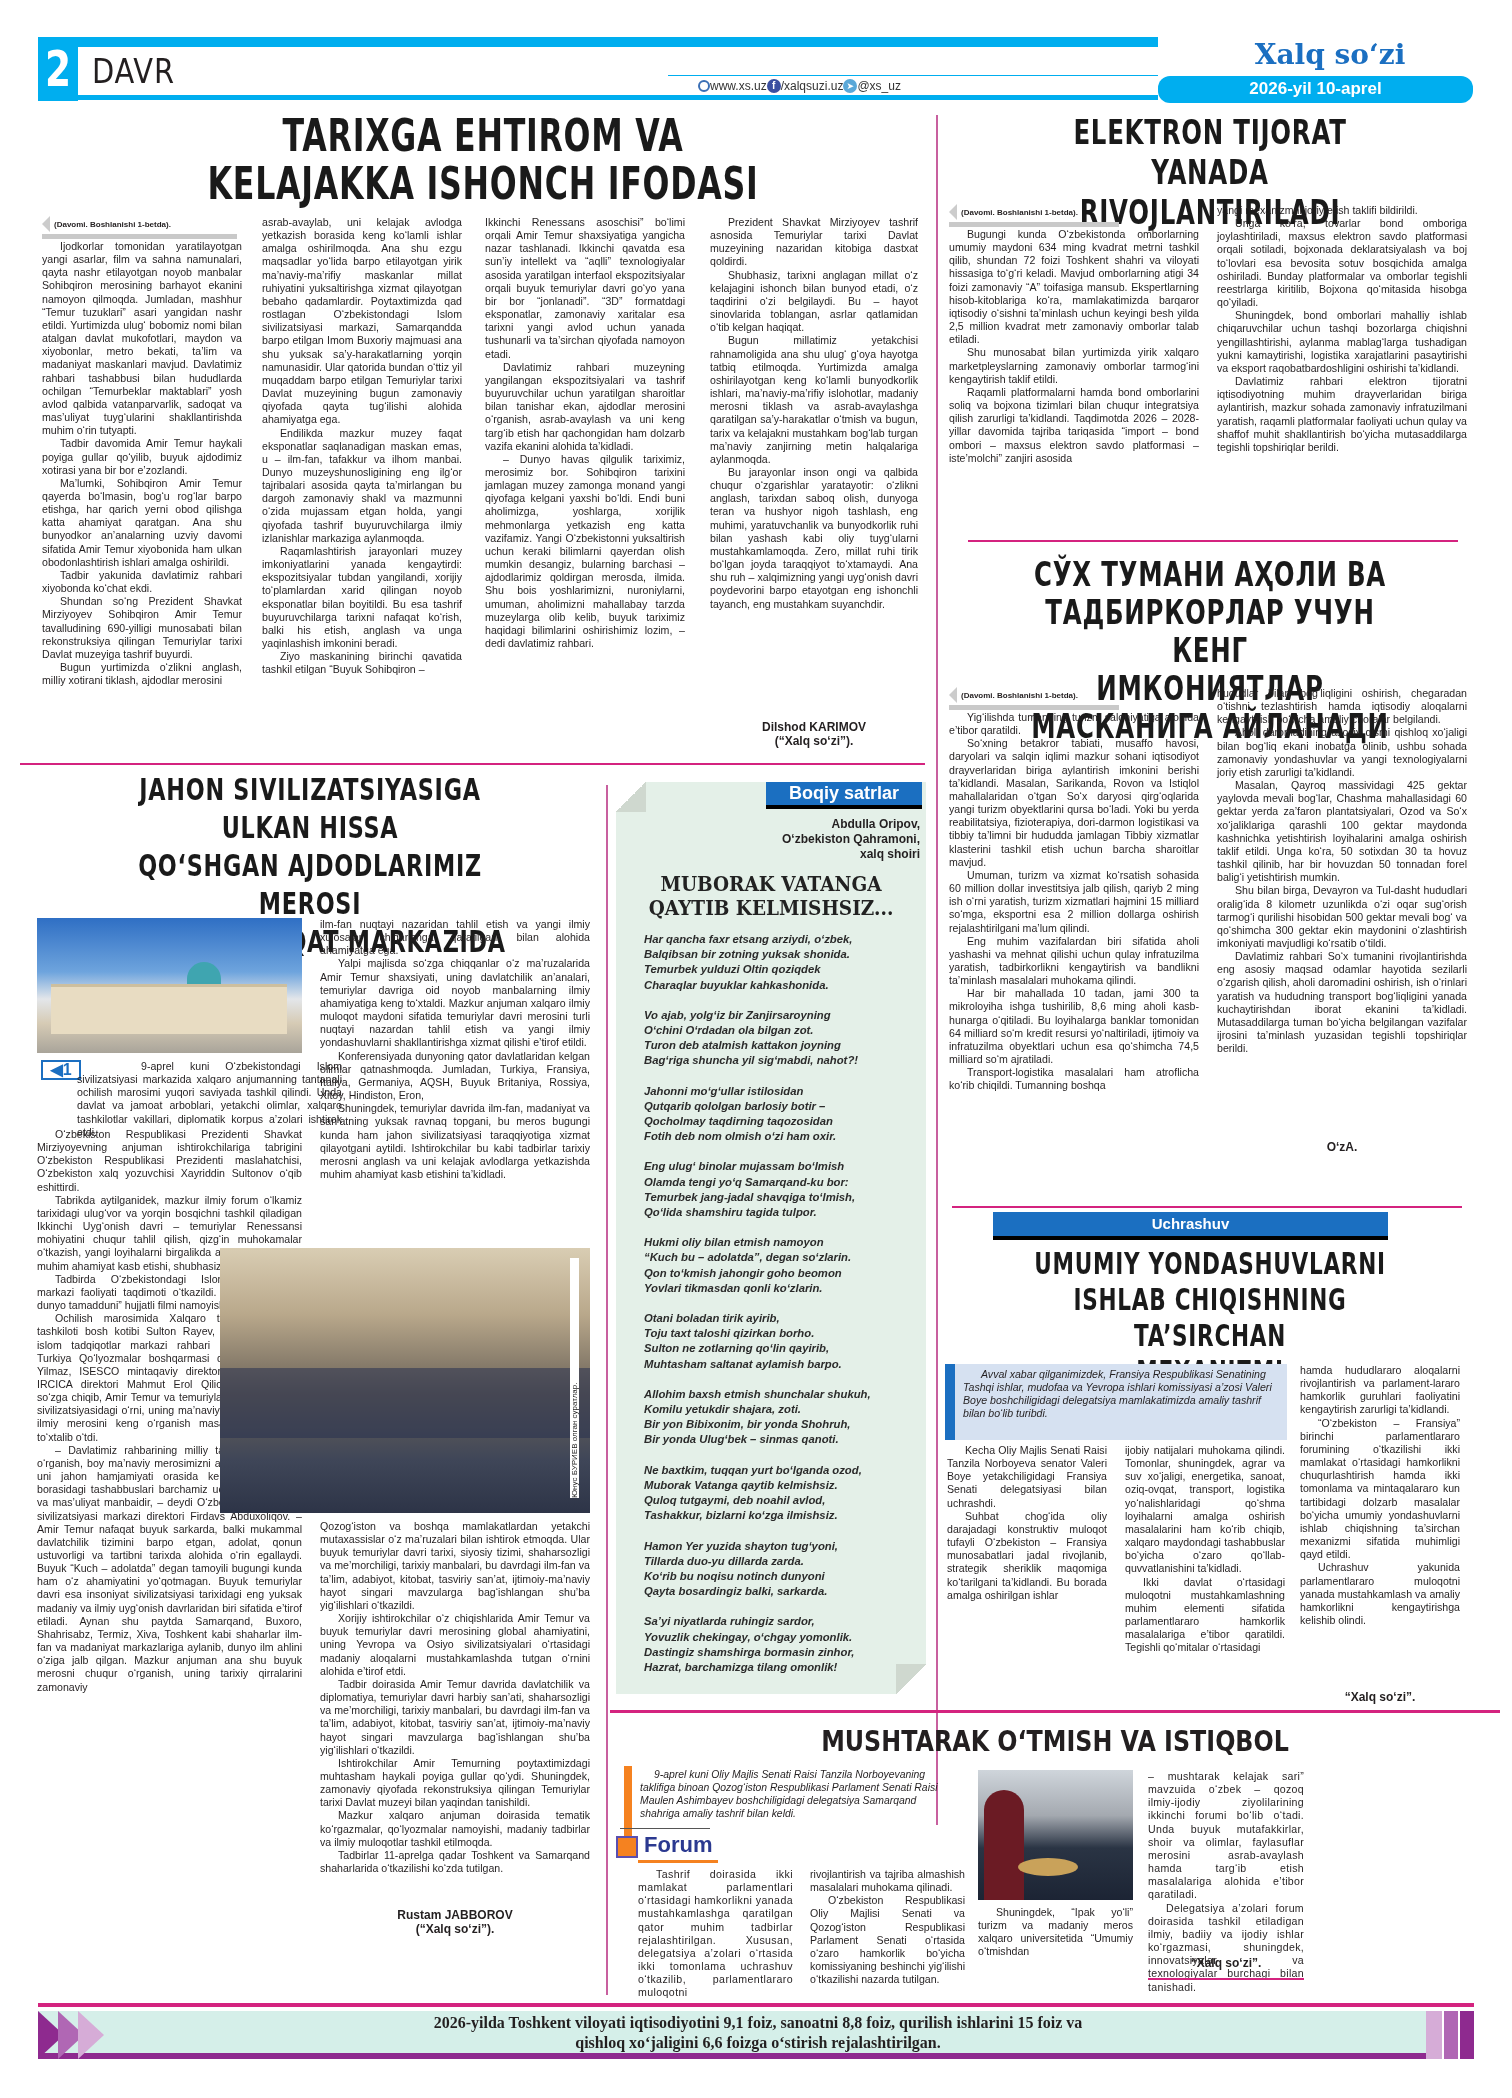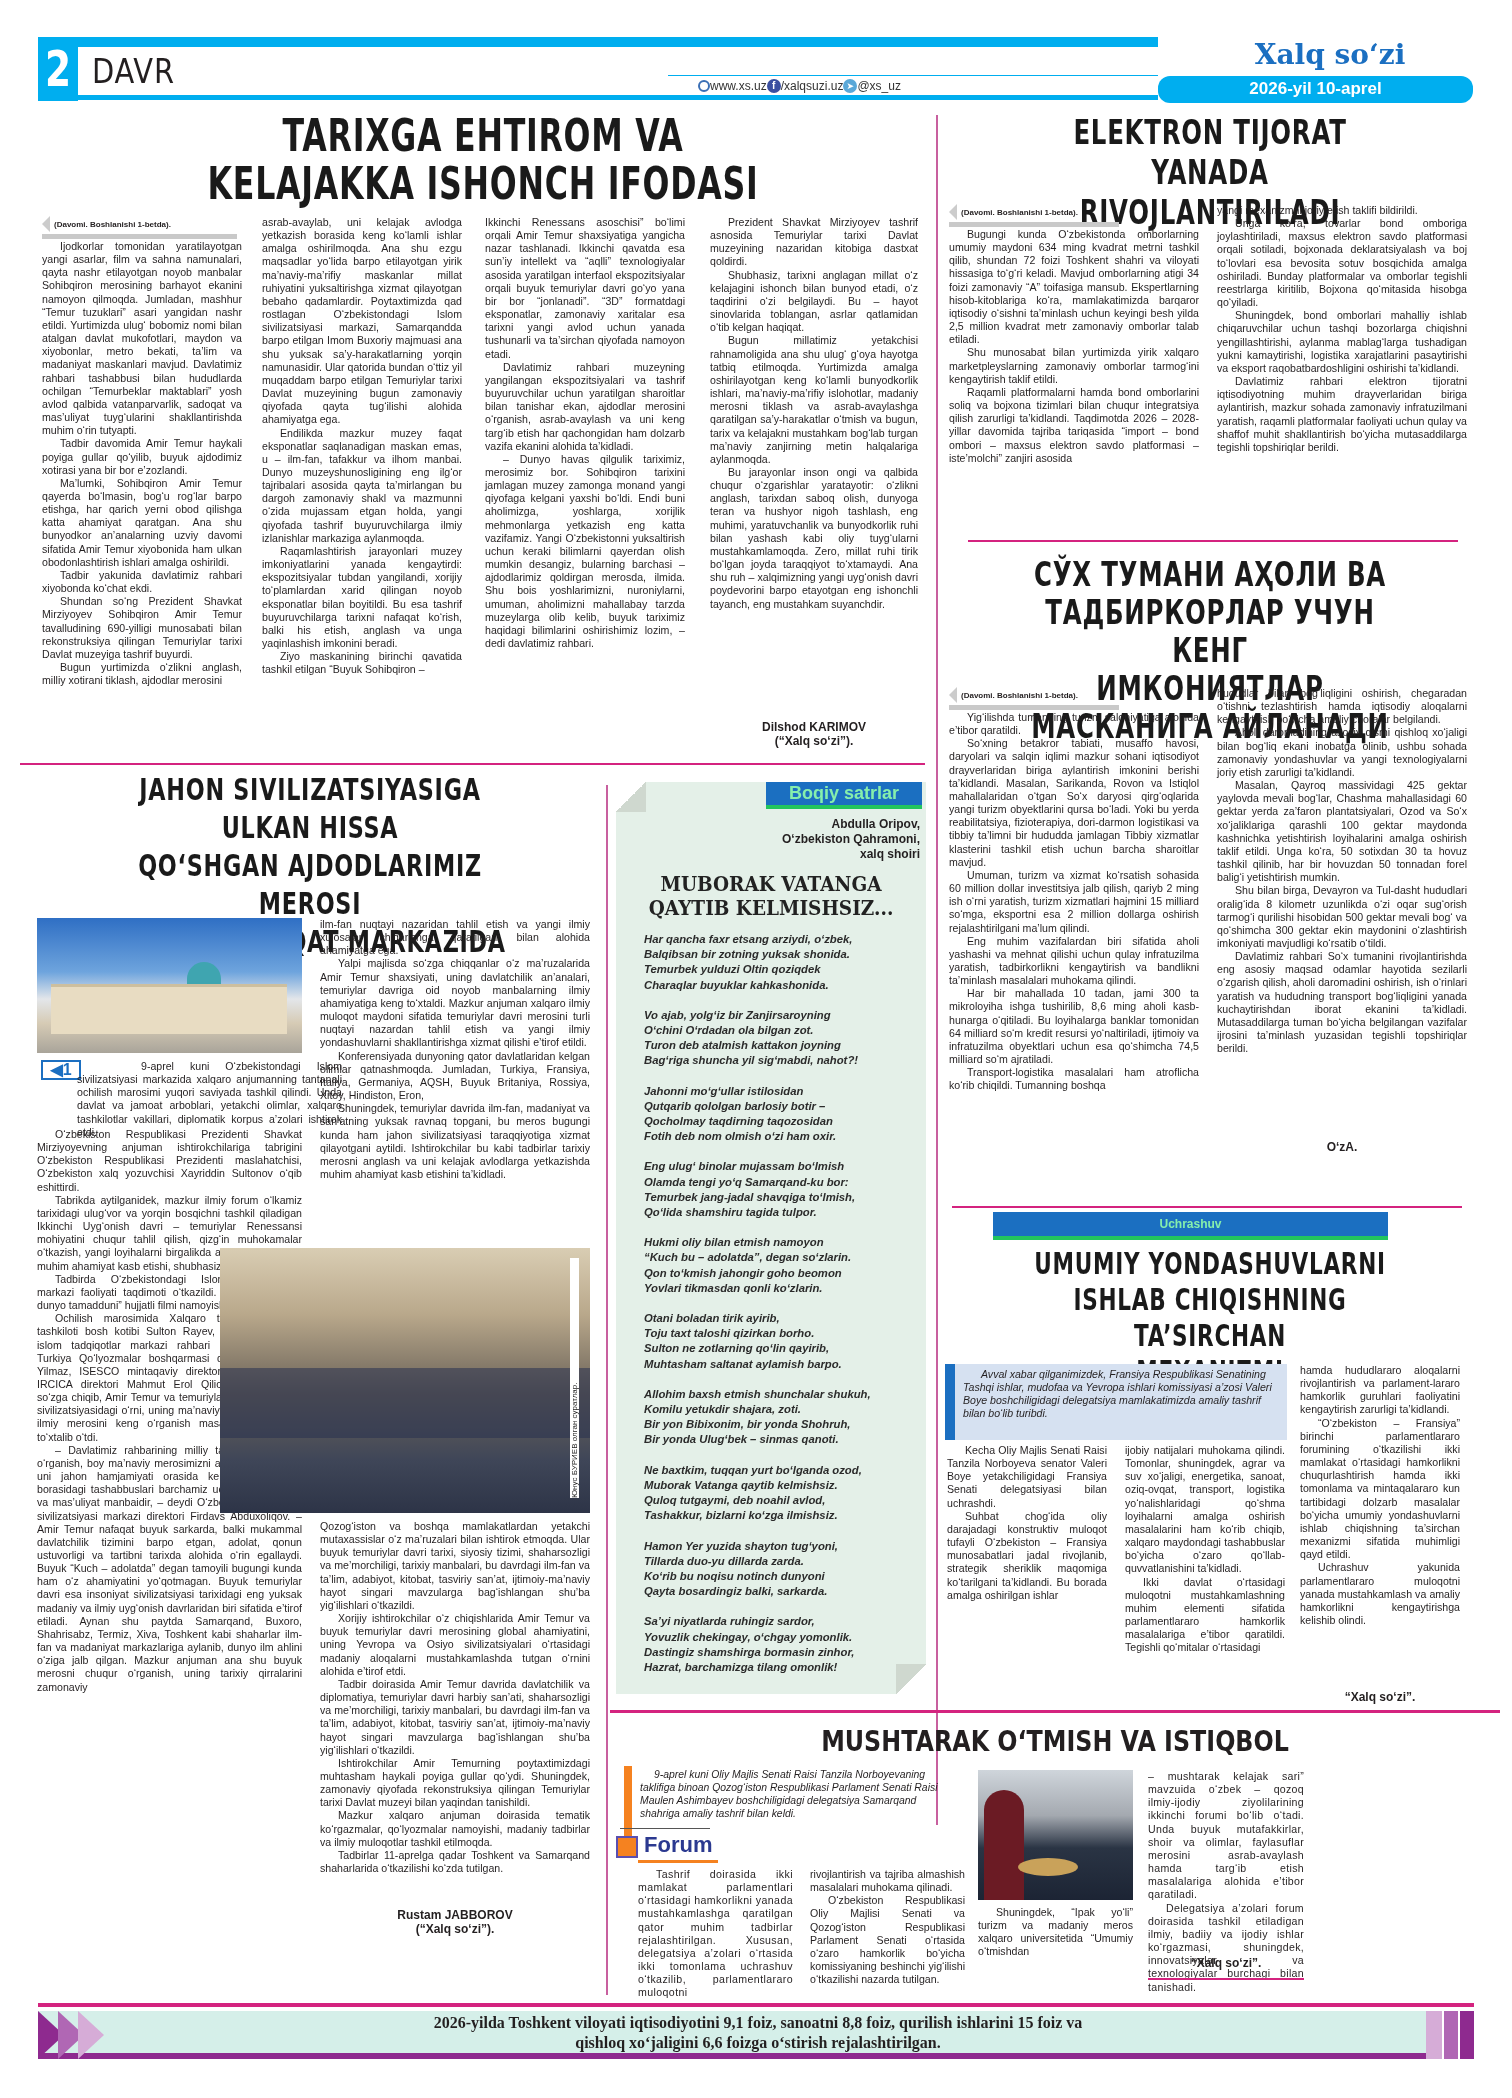--- a/index.html
+++ b/index.html
@@ -13,21 +13,21 @@
   .headline {
     font-family: "DejaVu Sans", sans-serif; font-weight: bold; text-align: center; color: #1a1a1a;
     transform: scaleX(0.72); transform-origin: center top; letter-spacing: 1px; text-transform: uppercase;
   }
   .cont-note { font-size: 8px; font-weight: bold; display: flex; align-items: center; gap: 4px; }
   .cont-note .tri { width: 0; height: 0; border-top: 8px solid transparent; border-bottom: 8px solid transparent; border-right: 8px solid #ccc; position: relative; }
   .cont-bar { height: 5px; background: #c9c9c9; margin-top: 2px; }
   .pink-h { height: 3px; background: #d4237f; }
   .pink-v { width: 2px; background: #c8609f; }
   .byline { font-weight: bold; font-size: 12px; text-align: center; line-height: 14px; }
-  .section-tag { background: #1b6fc1; color: #86efac; font-weight: bold; text-align: center; border-bottom: 4px solid #22c55e; }
+  .section-tag { background: #1b6fc1; color: #ffffff; font-weight: bold; text-align: center; border-bottom: 4px solid #000000; }
   .poem { font-style: italic; font-weight: bold; font-size: 11.3px; line-height: 15.2px; color: #2b2b2b; }
   .poem .stanza { margin-bottom: 15px; }
   .photo { overflow: hidden; }
 </style>
 </head>
 <body>
 
 <div class="abs" style="left:38px;top:37px;width:1120px;height:64px;">
   <div class="abs" style="left:0;top:0;width:1120px;height:10px;background:#00aeef;"></div>
   <div class="abs" style="left:0;top:0;width:40px;height:64px;background:#00aeef;"></div>
@@ -145,21 +145,21 @@
       <p>Aholi daromadining asosiy qismi qishloq xo‘jaligi bilan bog‘liq ekani inobatga olinib, ushbu sohada zamonaviy yondashuvlar va yangi texnologiyalarni joriy etish zarurligi ta’kidlandi.</p>
       <p>Masalan, Qayroq massividagi 425 gektar yaylovda mevali bog‘lar, Chashma mahallasidagi 60 gektar yerda za’faron plantatsiyalari, Ozod va So‘x xo‘jaliklariga qarashli 100 gektar maydonda kashnichka yetishtirish loyihalarini amalga oshirish taklif etildi. Unga ko‘ra, 50 sotixdan 30 ta hovuz tashkil qilinib, har bir hovuzdan 50 tonnadan forel balig‘i yetishtirish mumkin.</p>
       <p>Shu bilan birga, Devayron va Tul-dasht hududlari oralig‘ida 8 kilometr uzunlikda o‘zi oqar sug‘orish tarmog‘i qurilishi hisobidan 500 gektar mevali bog‘ va qo‘shimcha 300 gektar ekin maydonini o‘zlashtirish imkoniyati mavjudligi ko‘rsatib o‘tildi.</p>
       <p>Davlatimiz rahbari So‘x tumanini rivojlantirishda eng asosiy maqsad odamlar hayotida sezilarli o‘zgarish qilish, aholi daromadini oshirish, ish o‘rinlari yaratish va hududning transport bog‘liqligini yanada kuchaytirishdan iborat ekanini ta’kidladi. Mutasaddilarga tuman bo‘yicha belgilangan vazifalar ijrosini ta’minlash yuzasidan tegishli topshiriqlar berildi.</p>
     </div>
   <div class="abs byline" style="left:272px;top:585px;width:250px;">O‘zA.</div>
 </div>
 <div class="abs pink-h" style="left:952px;top:1206px;width:510px;height:2px;"></div>
 
 <div class="abs" style="left:945px;top:1212px;width:530px;height:500px;">
-  <div class="abs section-tag" style="left:48px;top:0;width:395px;height:28px;font-size:12px;line-height:24px;">Uchrashuv</div>
+  <div class="abs section-tag" style="left:48px;top:0;width:395px;height:28px;font-size:15px;line-height:24px;">Uchrashuv</div>
   <div class="headline" style="position:absolute;left:0;top:34px;width:530px;font-size:30px;line-height:36px;">
     <div>UMUMIY YONDASHUVLARNI</div>
     <div>ISHLAB CHIQISHNING TA’SIRCHAN</div>
     <div>MEXANIZMI</div>
   </div>
   <div class="abs" style="left:0;top:152px;width:342px;height:76px;background:#d6e1f1;border-left:10px solid #1b6fc1;padding:4px 8px;font-style:italic;font-size:10.6px;line-height:13px;">
     <span style="display:block;text-indent:18px;">Avval xabar qilganimizdek, Fransiya Respublikasi Senatining Tashqi ishlar, mudofaa va Yevropa ishlari komissiyasi a’zosi Valeri Boye boshchiligidagi delegatsiya mamlakatimizda amaliy tashrif bilan bo‘lib turibdi.</span>
   </div>
   <div class="abs txt" style="left:2px;top:232px;width:160px;" id="a5c1">
       <p>Kecha Oliy Majlis Senati Raisi Tanzila Norboyeva senator Valeri Boye yetakchiligidagi Fransiya Senati delegatsiyasi bilan uchrashdi.</p>

